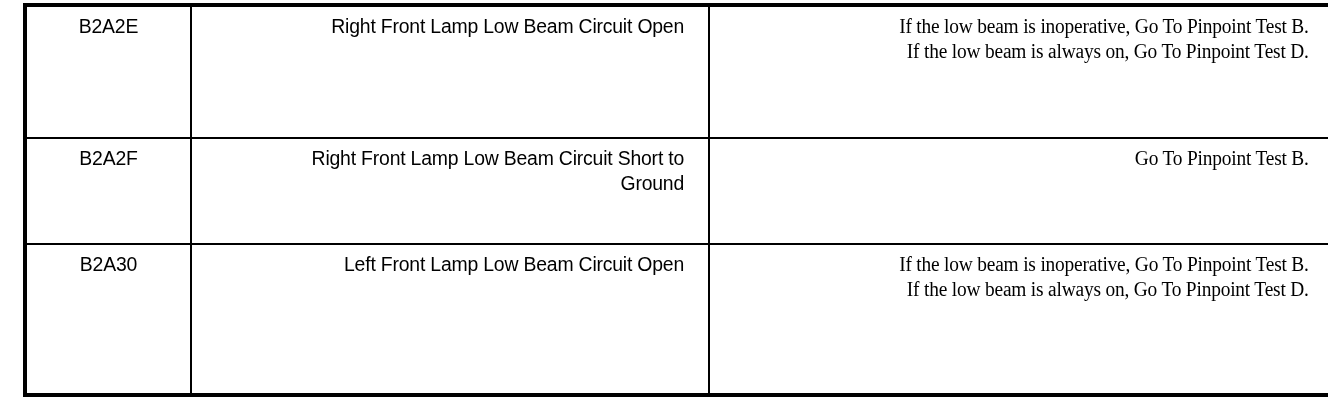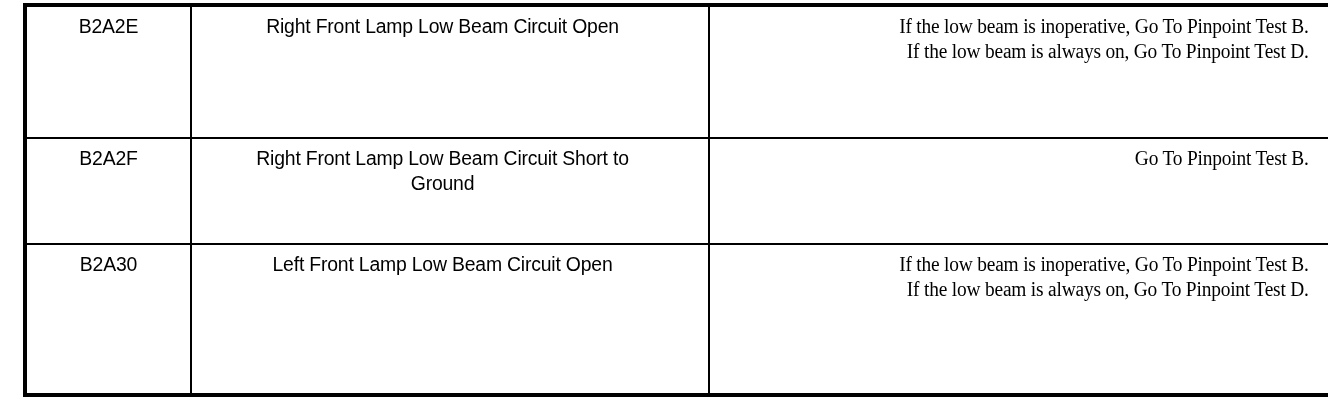--- a/index.html
+++ b/index.html
@@ -48,21 +48,21 @@
 
   
   col.col-code  { width: 166px; }
   col.col-desc  { width: 518px; }
   col.col-action{ width: 629px; }
 
   td.cell-code {
     text-align: center;
   }
   td.cell-desc {
-    text-align: center;
+    text-align: right;
   }
   td.cell-action {
     text-align: right;
     font-family: Liberation Serif, serif;
   }
 
   
   tr.row-0 { height: 82px; }
   tr.row-1 { height: 58px; }
   tr.row-2 { height: 93px; }

